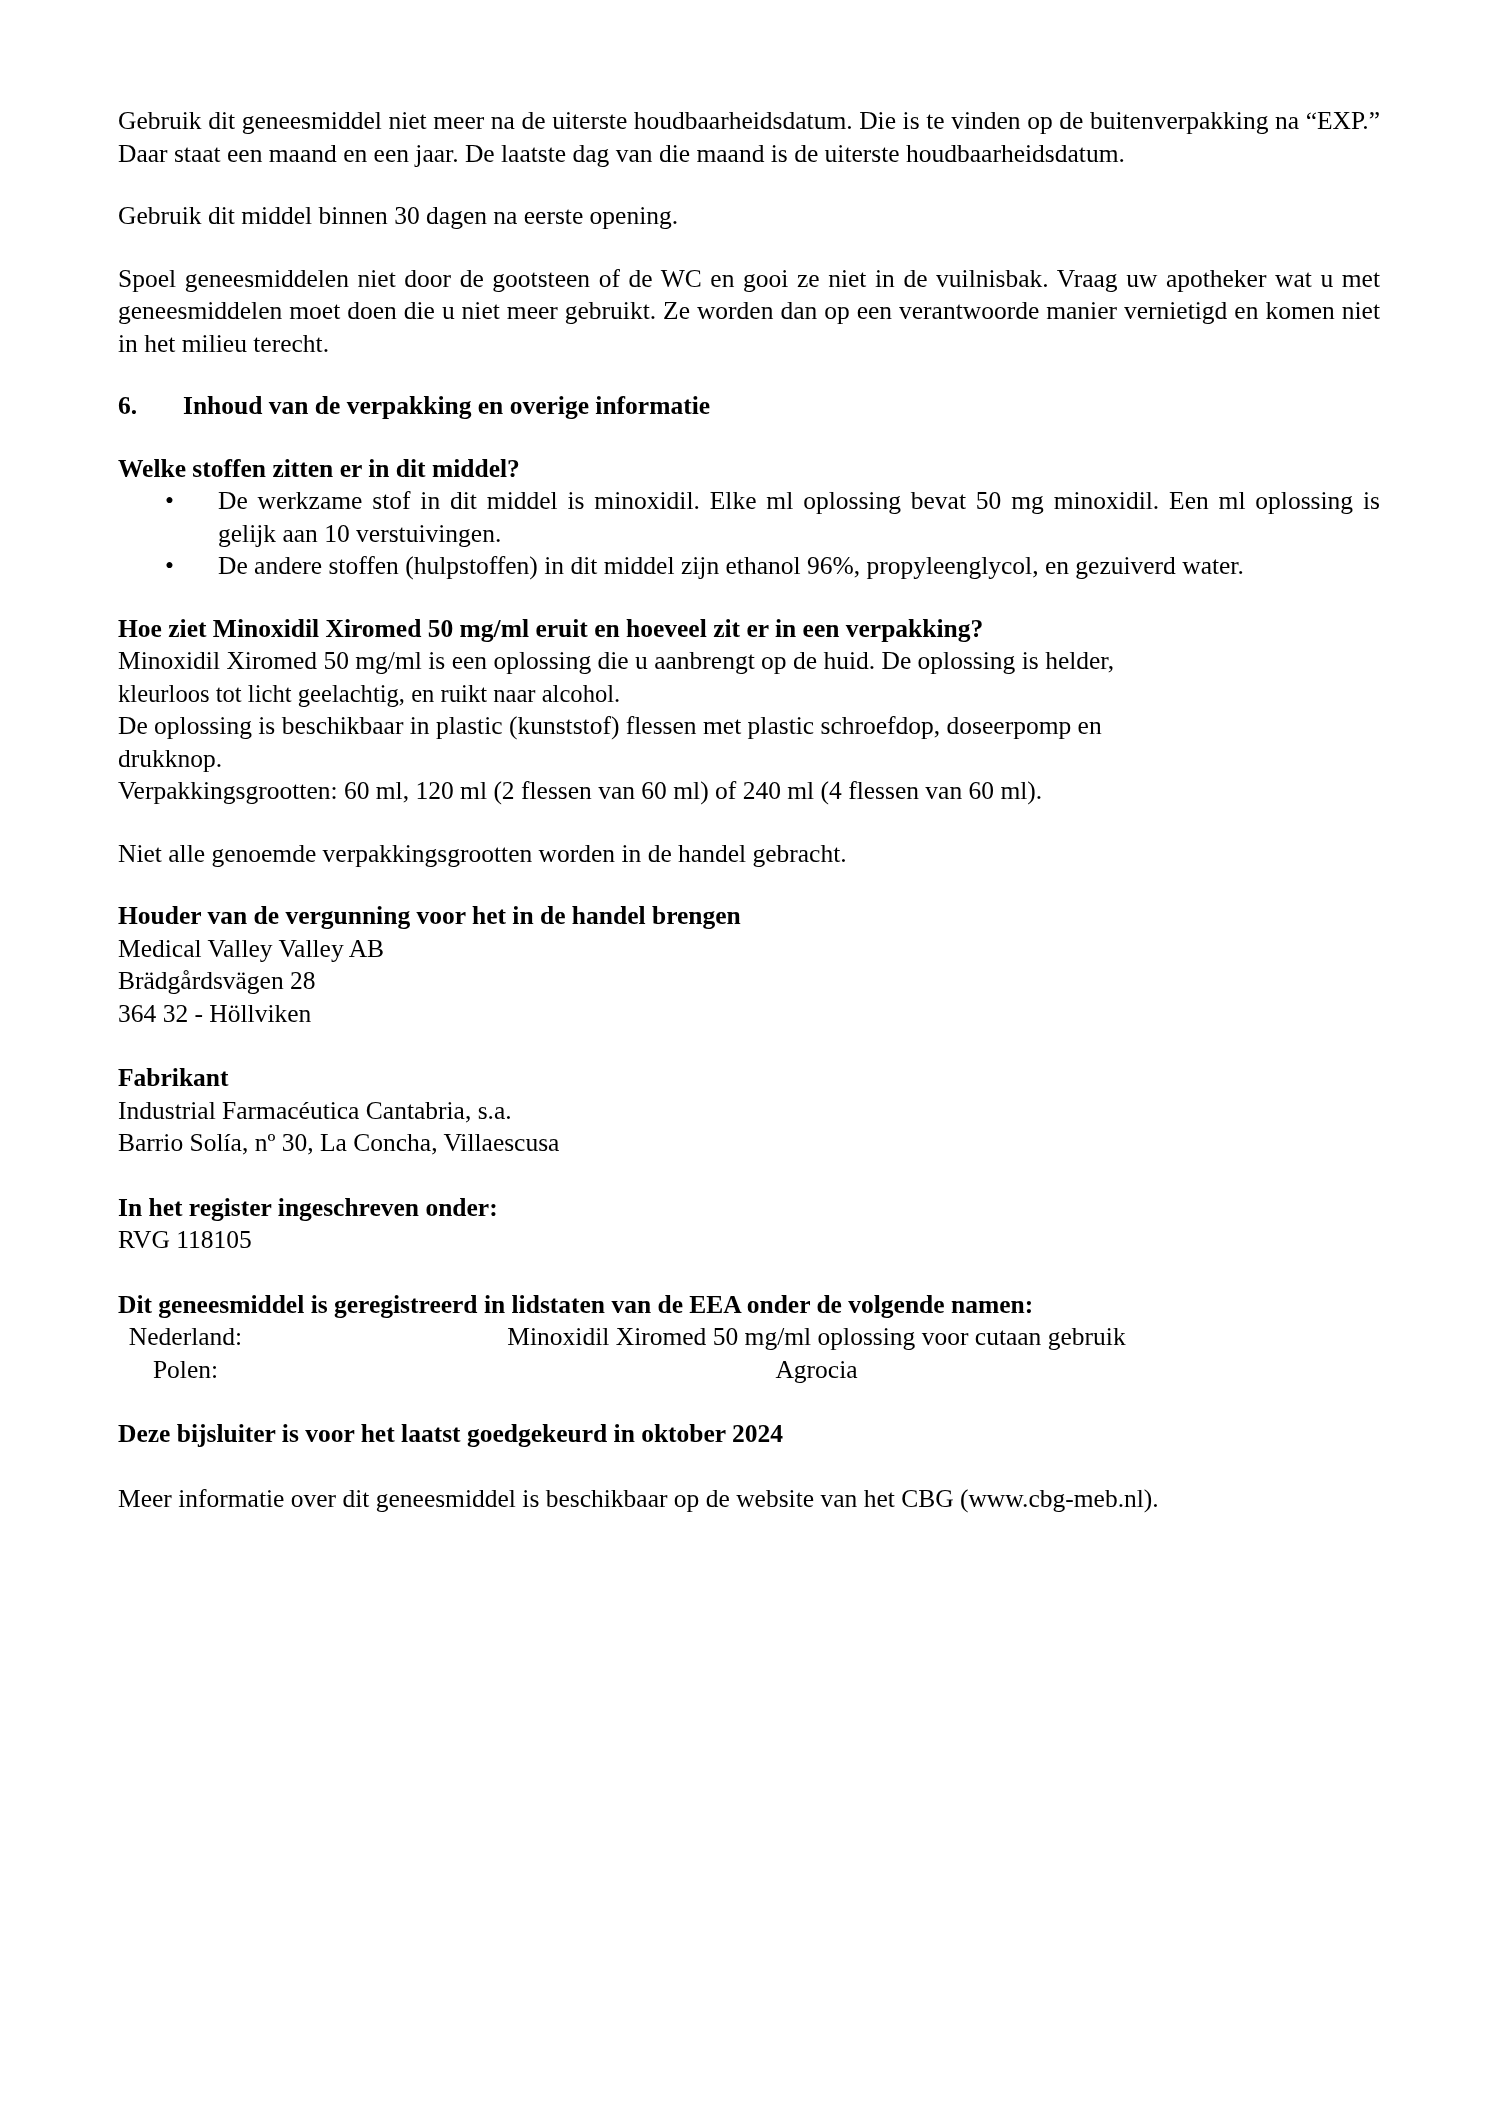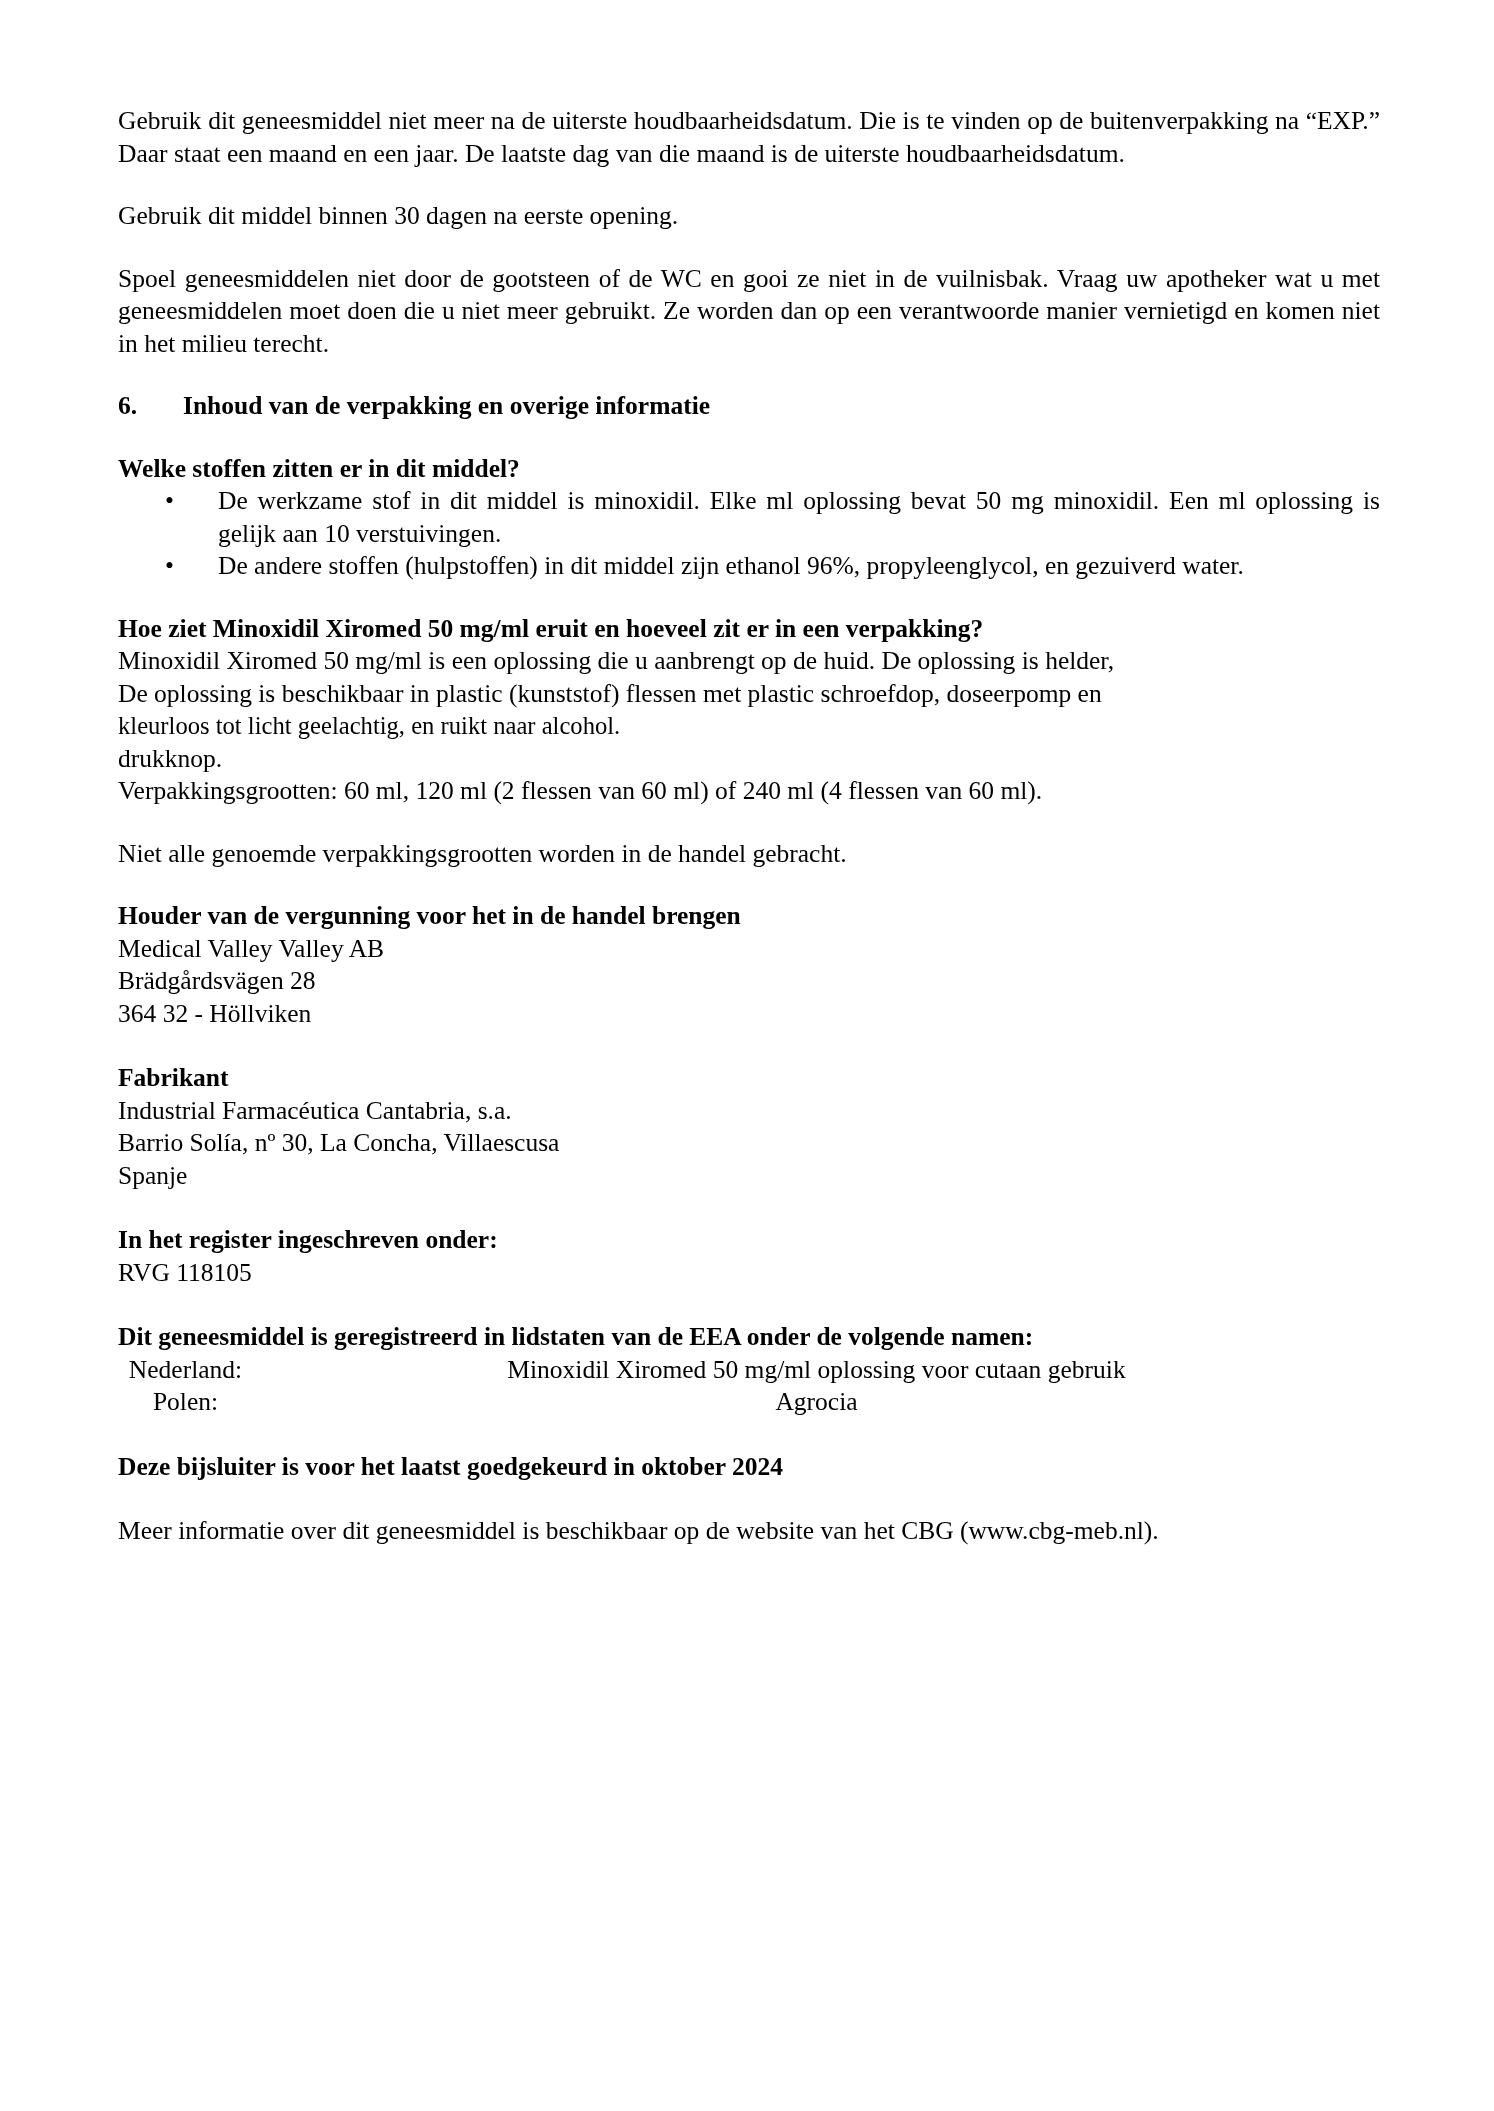--- a/index.html
+++ b/index.html
@@ -146,42 +146,41 @@
       <li>
         <span class="dot">•</span>
         <span>De andere stoffen (hulpstoffen) in dit middel zijn ethanol 96%, propyleenglycol, en gezuiverd water.</span>
       </li>
     </ul>
 
     <div class="gap-sm"></div>
 
     <div class="subhead">Hoe ziet Minoxidil Xiromed 50 mg/ml eruit en hoeveel zit er in een verpakking?</div>
     <div class="block nojust">Minoxidil Xiromed 50 mg/ml is een oplossing die u aanbrengt op de huid. De oplossing is helder,</div>
+    <div class="block nojust"><span class="condensed">kleurloos tot licht geelachtig, en ruikt naar alcohol.</span></div>
     <div class="block nojust">De oplossing is beschikbaar in plastic (kunststof) flessen met plastic schroefdop, doseerpomp en</div>
-    <div class="block nojust"><span class="condensed">kleurloos tot licht geelachtig, en ruikt naar alcohol.</span></div>
     <div class="block nojust">drukknop.</div>
     <div class="block nojust">Verpakkingsgrootten: 60 ml, 120 ml (2 flessen van 60 ml) of 240 ml (4 flessen van 60 ml).</div>
 
     <div class="gap-sm"></div>
 
     <div class="block nojust">Niet alle genoemde verpakkingsgrootten worden in de handel gebracht.</div>
 
     <div class="gap-sm"></div>
 
     <div class="subhead">Houder van de vergunning voor het in de handel brengen</div>
     <div class="addr-line">Medical Valley Valley AB</div>
     <div class="addr-line">Brädgårdsvägen 28</div>
     <div class="addr-line">364 32 - Höllviken</div>
 
     <div class="gap-md"></div>
 
     <div class="subhead">Fabrikant</div>
     <div class="addr-line">Industrial Farmacéutica Cantabria, s.a.</div>
     <div class="addr-line">Barrio Solía, nº 30, La Concha, Villaescusa</div>
-    <div class="addr-line">Spanje</div>
 
     <div class="gap-md"></div>
 
     <div class="subhead">In het register ingeschreven onder:</div>
     <div class="addr-line">RVG 118105</div>
 
     <div class="gap-md"></div>
 
     <div class="subhead">Dit geneesmiddel is geregistreerd in lidstaten van de EEA onder de volgende namen:</div>
     <div class="country-row">

